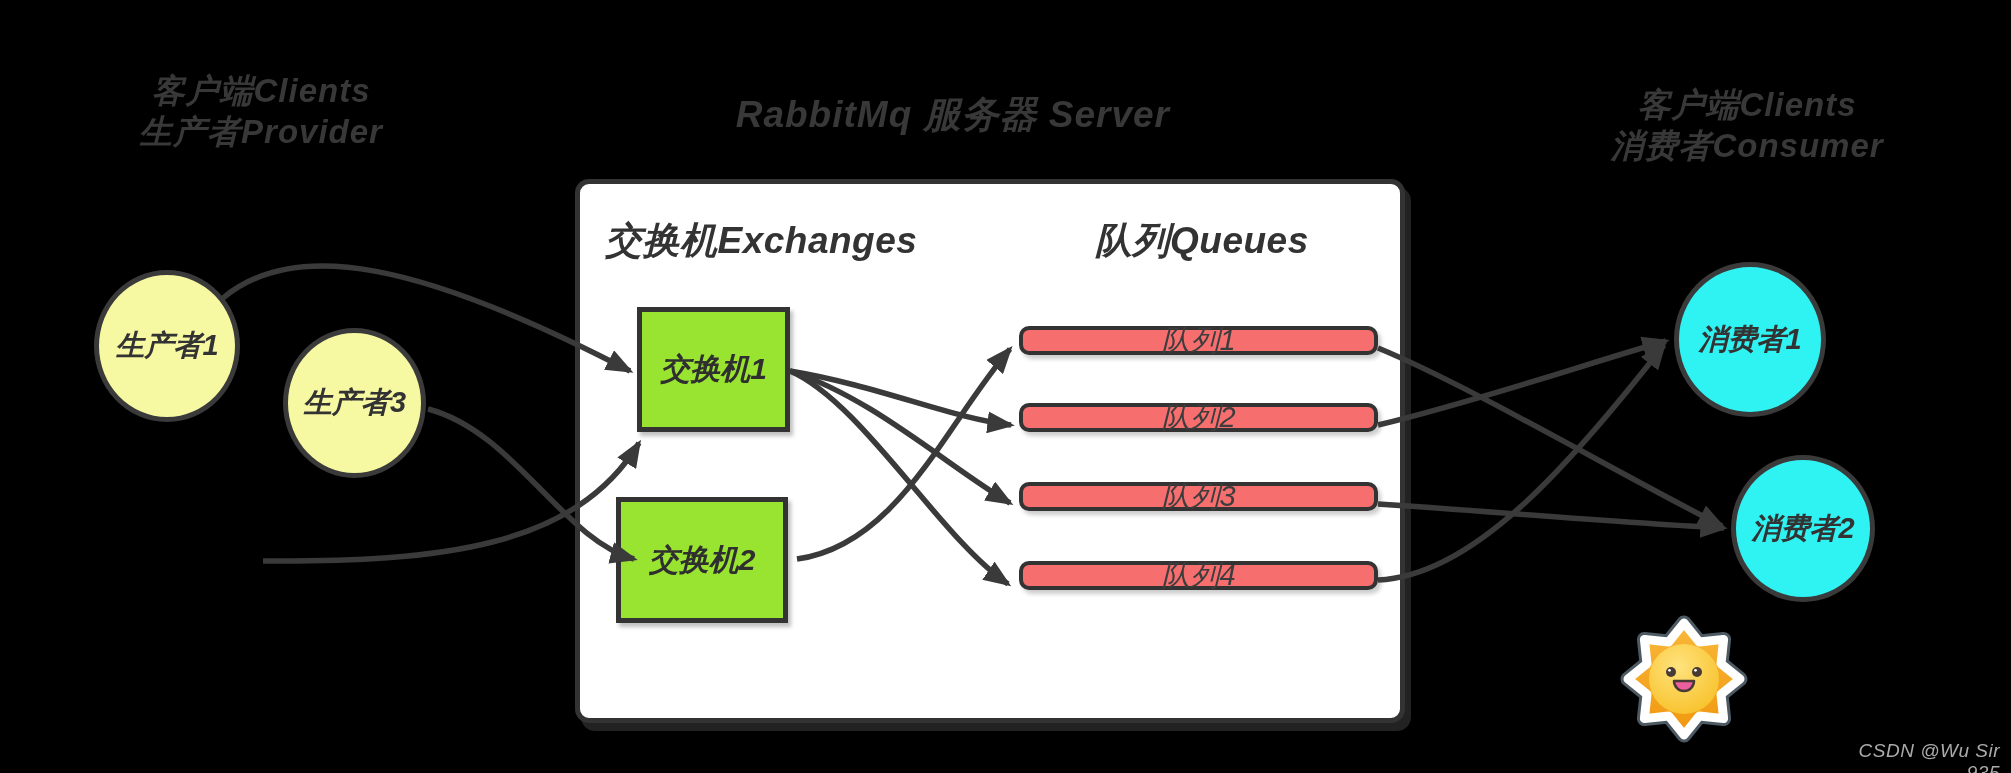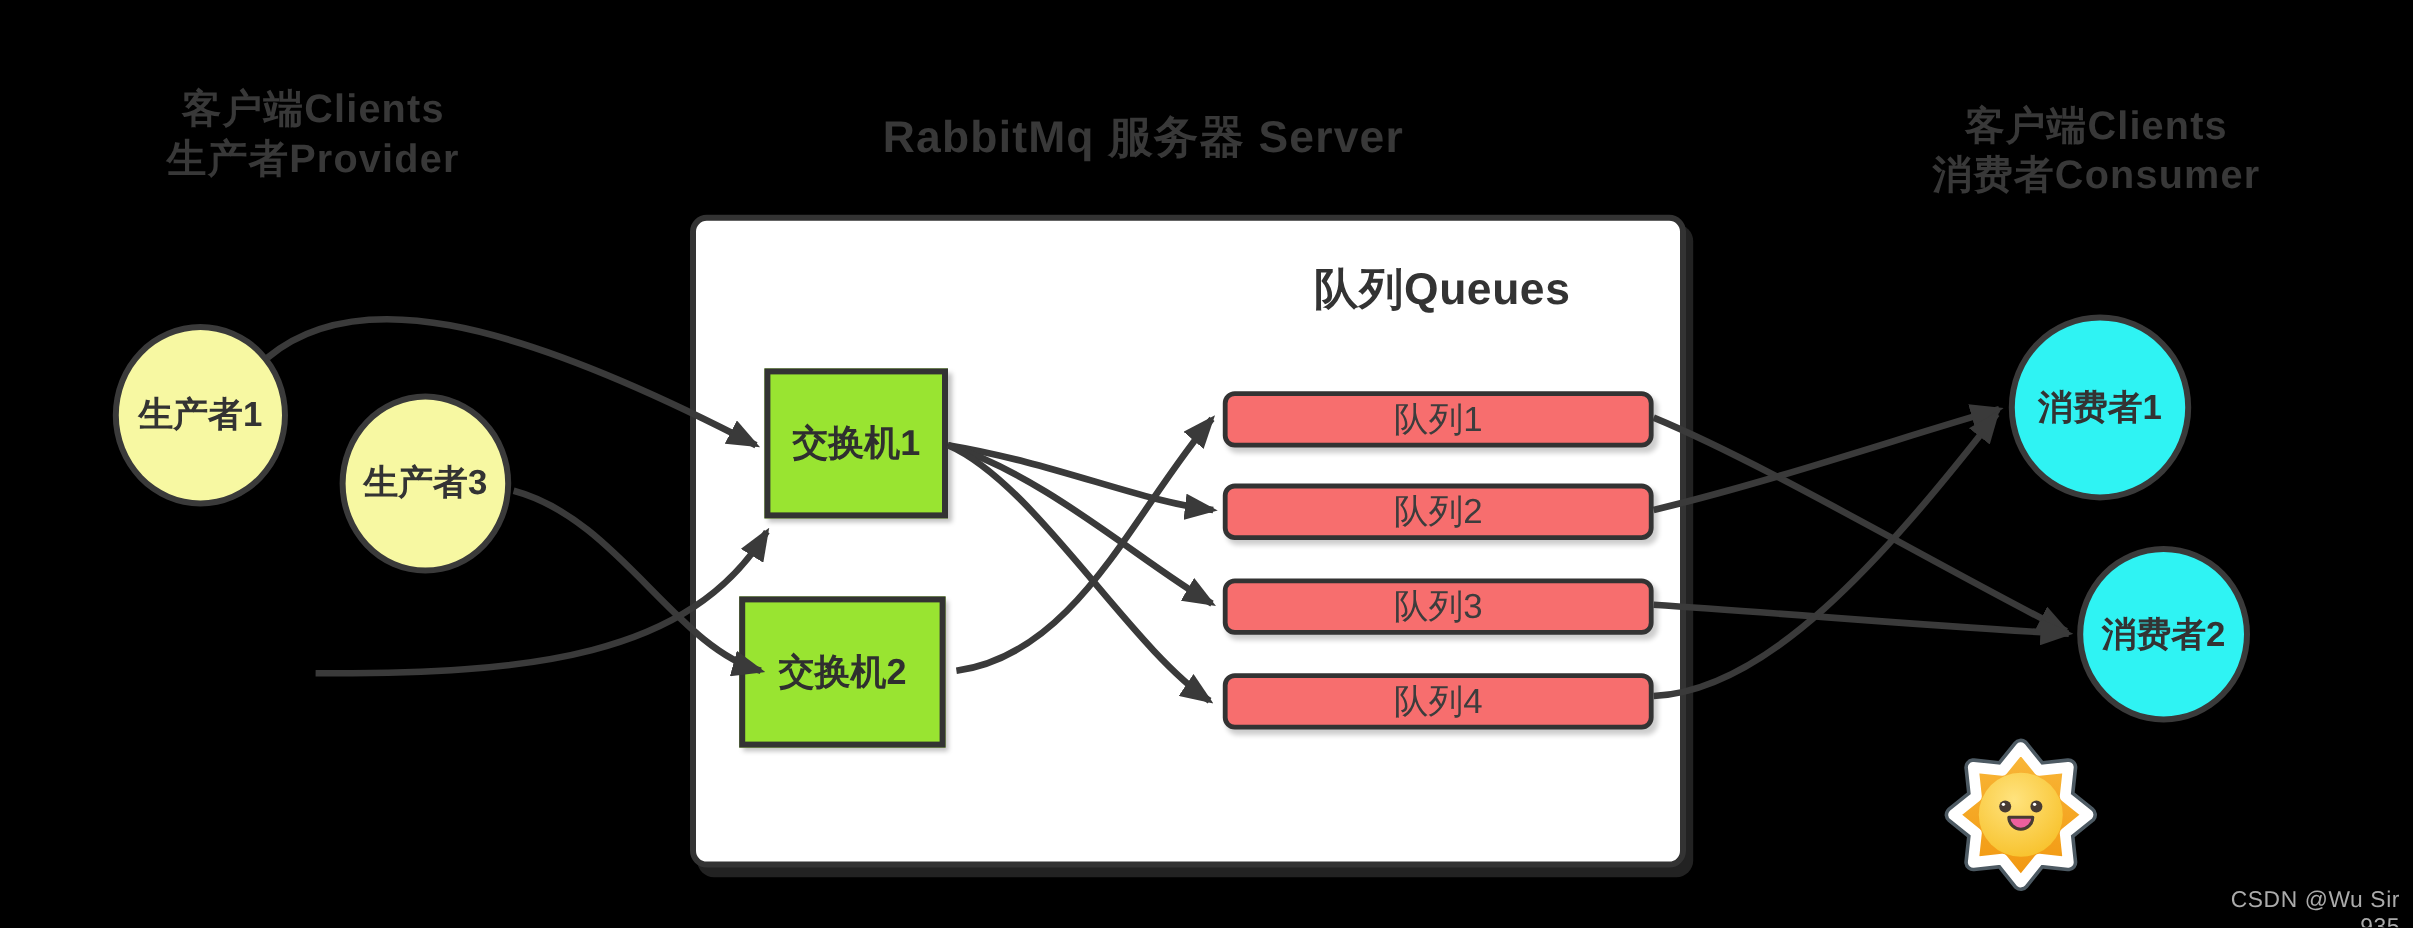--- a/index.html
+++ b/index.html
@@ -1,18 +1,19 @@
 <!DOCTYPE html>
 <html style="--line: #3a3a3a; --dim-text: #383838; --node-border: #3a3a3a; --producer-fill: #f7f8a2; --exchange-fill: #99e431; --queue-fill: #f76e6e; --consumer-fill: #2ff3f3; --server-box-fill: #ffffff; --heading-text: #333333; --watermark-text: #ababab;"><head>
 <meta charset="utf-8">
 <style>
   html,body{margin:0;padding:0;background:#000;}
   .stage{
     position:relative;width:2011px;height:773px;background:#000;overflow:hidden;
     font-family:"Liberation Sans","DejaVu Sans",sans-serif;
+    font-style:italic;
   }
   
   .side-label{
     position:absolute;text-align:center;font-size:33px;font-weight:bold;
     color:var(--dim-text);line-height:41px;letter-spacing:1px;
   }
   .producer-side-label{left:86px;top:70px;width:350px;}
   .consumer-side-label{left:1572px;top:84px;width:350px;}
   .server-title{
     position:absolute;left:700px;top:90px;width:470px;text-align:right;
@@ -42,21 +43,21 @@
   .consumer-2{left:1731px;top:455px;width:144px;height:147px;}
   .exchange{
     position:absolute;border:5px solid #333;background:var(--exchange-fill);
     display:flex;align-items:center;justify-content:center;
     font-size:30px;font-weight:bold;color:#2f2f2f;box-sizing:border-box;
     box-shadow:3px 4px 4px rgba(0,0,0,0.25);
   }
   .exchange-1{left:637px;top:307px;width:153px;height:125px;}
   .exchange-2{left:616px;top:497px;width:172px;height:126px;}
   .queue{
-    position:absolute;left:1019px;width:359px;height:47px;
+    position:absolute;left:1019px;width:359px;height:29px;
     border:4px solid #333;border-radius:10px;background:var(--queue-fill);
     display:flex;align-items:center;justify-content:center;
     font-size:29px;font-weight:500;color:#3d3d3d;box-sizing:border-box;
     box-shadow:3px 4px 4px rgba(0,0,0,0.2);
   }
   .queue-1{top:326px}.queue-2{top:403px}.queue-3{top:482px}.queue-4{top:561px}
   
   #connections{position:absolute;left:0;top:0;pointer-events:none;}
   .conn{fill:none;stroke:var(--line);stroke-width:5.5;}
   #arrowhead path{fill:var(--line);}
@@ -79,20 +80,21 @@
   </div>
 
   <div class="server-title">RabbitMq 服务器 Server</div>
 
   <div class="side-label consumer-side-label">
     <div>客户端Clients</div>
     <div>消费者Consumer</div>
   </div>
 
   <div class="server-box"></div>
+  <div class="section-heading exchanges-heading">交换机Exchanges</div>
   <div class="section-heading queues-heading">队列Queues</div>
 
   <div class="exchange exchange-1">交换机1</div>
   <div class="exchange exchange-2">交换机2</div>
 
   <div class="queue queue-1">队列1</div>
   <div class="queue queue-2">队列2</div>
   <div class="queue queue-3">队列3</div>
   <div class="queue queue-4">队列4</div>
 

